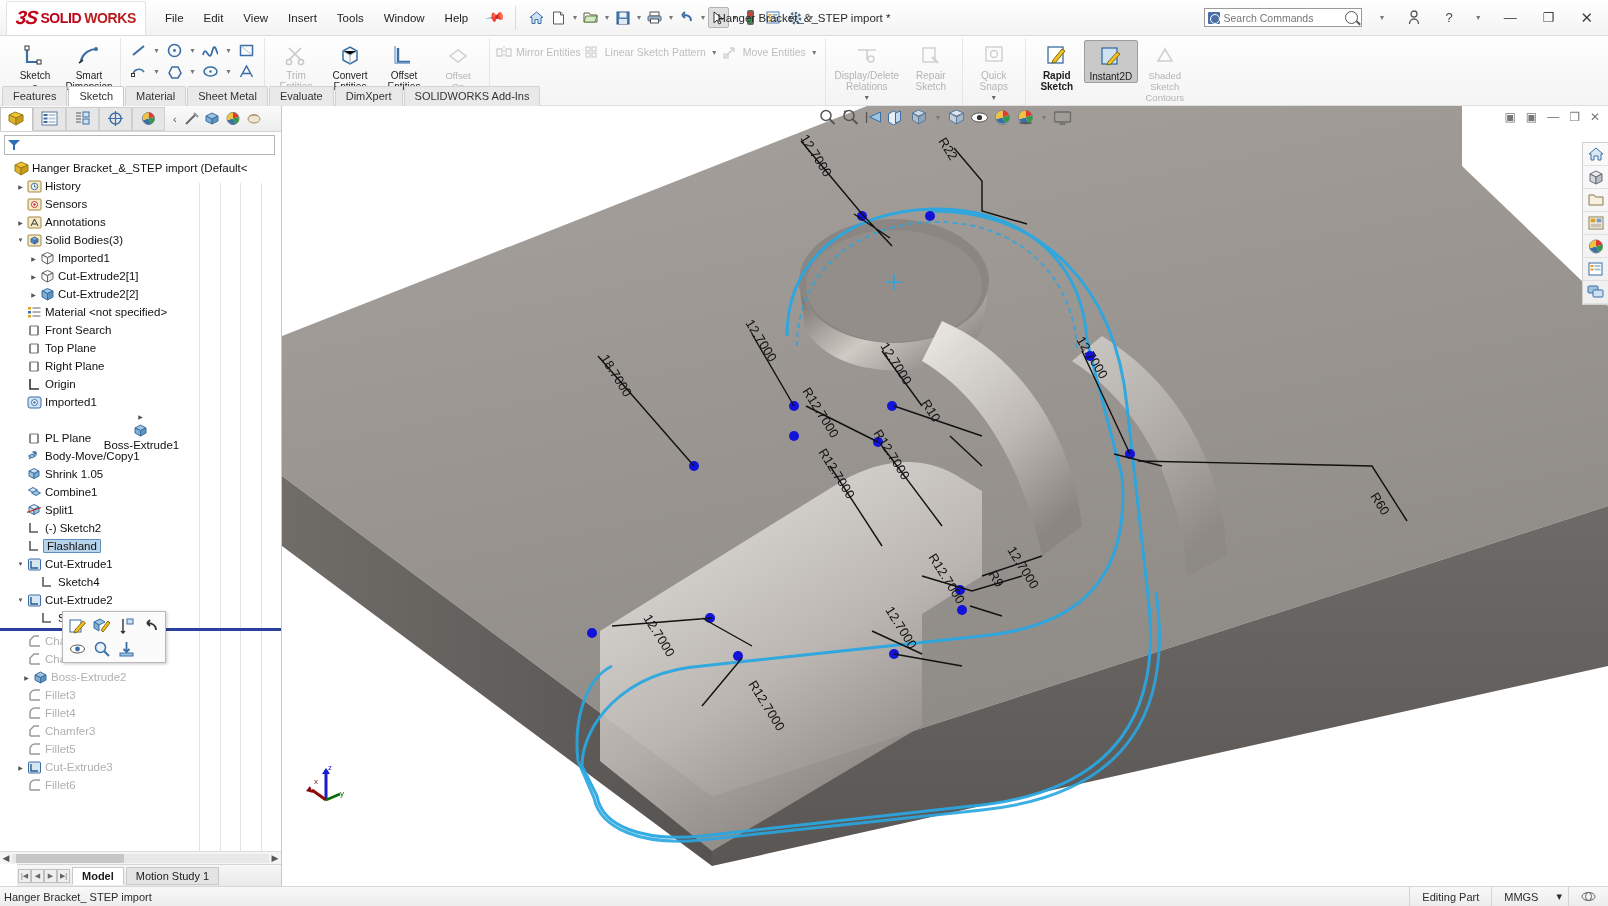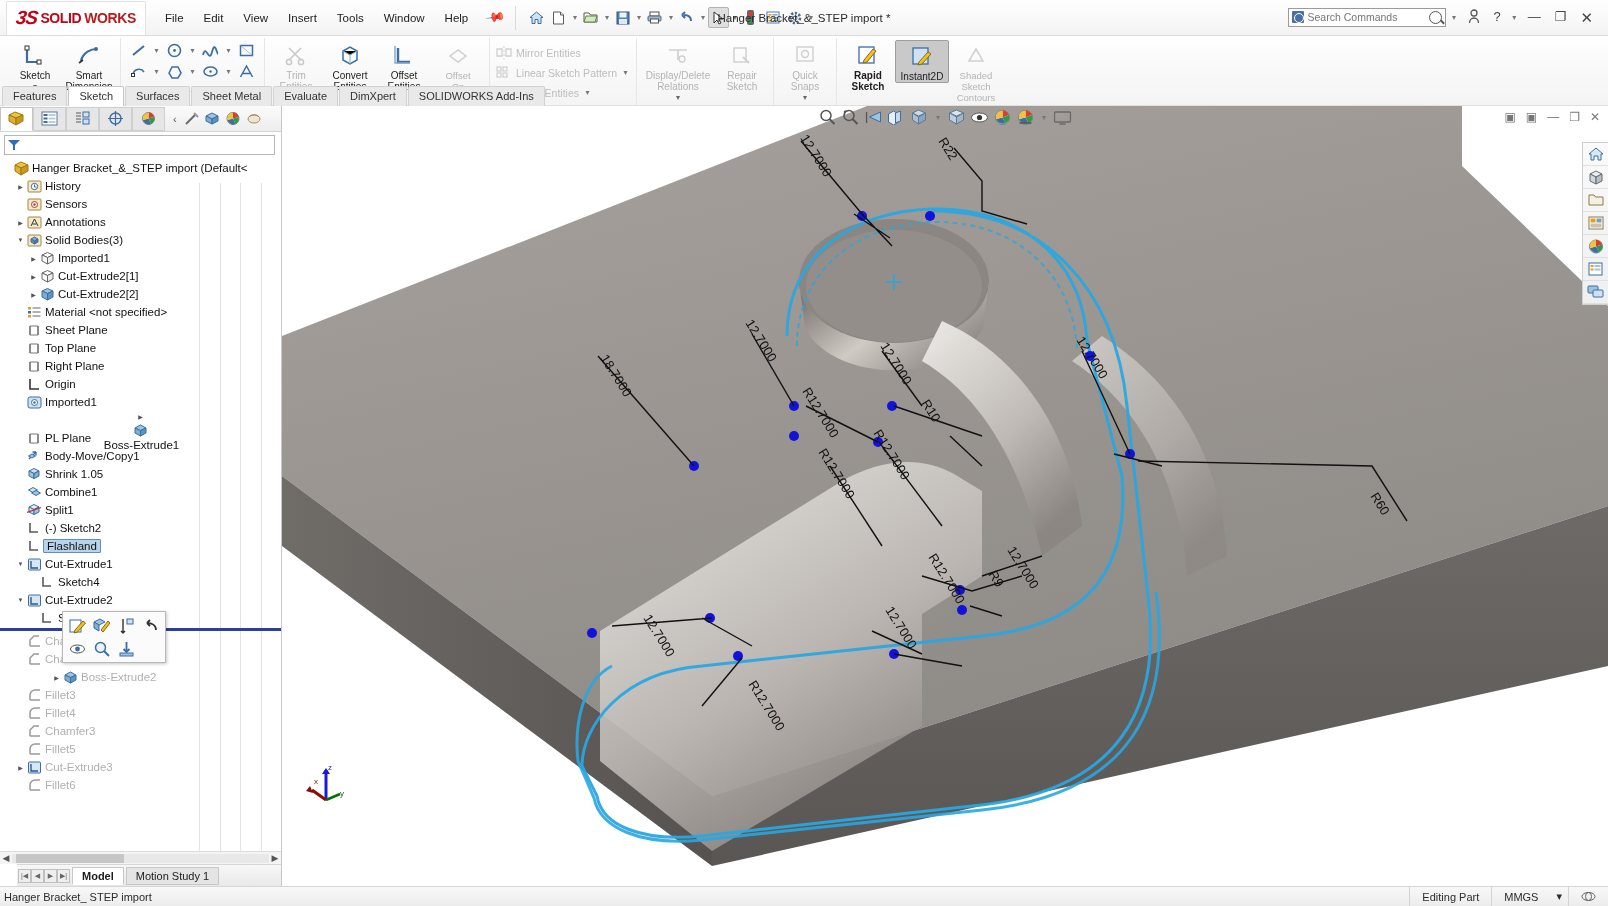--- a/index.html
+++ b/index.html
@@ -30,21 +30,21 @@
 
   .qat { display:flex; align-items:center; gap:1px; margin-left:12px;
     padding-left:10px; border-left:1px solid #dadada; height:24px; }
   .qat .qi { width:21px; height:21px; display:flex; align-items:center;
     justify-content:center; border-radius:2px; }
   .qat .qi.pressed { background:#dfdfdf; border:1px solid #b3b3b3; }
 
   .doctitle { position:absolute; left:0; right:0; text-align:center;
     font-size:11.5px; color:#2a2a2a; pointer-events:none; }
 
-  .tright { margin-left:auto; display:flex; gap:4px;
+  .tright { margin-left:auto; display:flex; align-items:center; gap:16px;
     padding-right:10px; }
   .searchbox { width:158px; height:19px; border:1px solid #9a9a9a; background:#fff;
     display:flex; align-items:center; gap:4px; padding:0 3px; }
   .searchbox .sicon { width:12px; height:12px; background:#4a6fa5; border-radius:1px;
     position:relative; }
   .searchbox .sicon:after { content:""; position:absolute; left:2px; top:2px;
     width:8px; height:8px; border:1.4px solid #fff; border-radius:50%; }
   .searchbox input { border:0; outline:0; flex:1; font-size:10.5px; color:#6f6f6f;
     font-family:inherit; background:transparent; min-width:0;}
   .magn { width:13px; height:13px; border:1.5px solid #555; border-radius:50%;
@@ -475,21 +475,21 @@
           <svg width="24" height="22" viewBox="0 0 24 22">
               <path d="M4 11 12 5l8 6-8 6z" fill="none" stroke="#cfcfcf" stroke-width="1.5"></path>
             </svg>
         </span>
         <span class="lbl" style="white-space:pre-line;font-size:9.5px">Offset
 On
 Surface</span>
       </div>
     </div>
 
-    <div class="rgroup" style="flex-direction:column;justify-content:center;padding-top:4px">
+    <div class="rgroup" style="flex-direction:row;justify-content:center;padding-top:4px">
       <div class="rowitem">
         <span>
           <svg width="16" height="13" viewBox="0 0 16 13">
               <path d="M8 0v13" stroke="#cfcfcf" stroke-dasharray="2 2"></path>
               <path d="M1 3h5v7H1zM10 3h5v7h-5z" fill="none" stroke="#cfcfcf" stroke-width="1.3"></path>
             </svg>
         </span>
         <span class="rl">Mirror Entities</span>
       </div>
       <div class="rowitem">
@@ -582,21 +582,21 @@
         </span>
         <span class="lbl" style="white-space:pre-line;font-size:9.5px">Shaded
 Sketch
 Contours</span>
       </div>
     </div>
 
     <div class="cmdtabs">
       <div class="ctab">Features</div>
       <div class="ctab active">Sketch</div>
-      <div class="ctab">Surfaces</div>
+      <div class="ctab">Material</div>
       <div class="ctab">Sheet Metal</div>
       <div class="ctab">Evaluate</div>
       <div class="ctab">DimXpert</div>
       <div class="ctab">SOLIDWORKS Add-Ins</div>
     </div>
   </div>
 
   <div class="body">
 
     <div class="fmgr">
@@ -789,21 +789,21 @@
               <span class="tx">Material &lt;not specified&gt;</span>
             </div>
             <div class="node" style="padding-left: 15px;">
               <span class="arw"></span>
               <span class="ico">
                 <svg width="15" height="15" viewBox="0 0 15 15">
                   <path d="M3 3h8v9H3z" fill="#fff" stroke="#777"></path>
                   <path d="M3 3v9M11 3v9" stroke="#777" stroke-width="1.4"></path>
                 </svg>
               </span>
-              <span class="tx">Sheet Plane</span>
+              <span class="tx">Front Search</span>
             </div>
             <div class="node" style="padding-left: 15px;">
               <span class="arw"></span>
               <span class="ico">
                 <svg width="15" height="15" viewBox="0 0 15 15">
                   <path d="M3 3h8v9H3z" fill="#fff" stroke="#777"></path>
                   <path d="M3 3v9M11 3v9" stroke="#777" stroke-width="1.4"></path>
                 </svg>
               </span>
               <span class="tx">Top Plane</span>
@@ -972,21 +972,21 @@
             <div class="node dim" style="padding-left: 15px;">
               <span class="arw"></span>
               <span class="ico">
                 <svg width="15" height="15" viewBox="0 0 15 15">
                   <path d="M3 12V6l4-4h5" fill="none" stroke="#9a9a9a" stroke-width="1.5"></path>
                   <path d="M3 12h10" stroke="#9a9a9a" stroke-width="1.5"></path>
                 </svg>
               </span>
               <span class="tx">Chamfer2</span>
             </div>
-            <div class="node dim" style="padding-left: 15px; margin-left: 36px;">
+            <div class="node dim" style="padding-left: 21px;">
               <span class="arw right"></span>
               <span class="ico">
                 <svg width="15" height="15" viewBox="0 0 15 15">
                   <path d="M2 5 7.5 2 13 5l-5.5 2.5z" fill="#9fc4e0" stroke="#3a6ea5"></path>
                   <path d="M2 5v5l5.5 3V7.5z" fill="#7faed0" stroke="#3a6ea5"></path>
                   <path d="M13 5v5l-5.5 3V7.5z" fill="#5e93bb" stroke="#3a6ea5"></path>
                 </svg>
               </span>
               <span class="tx">Boss-Extrude2</span>
             </div>

